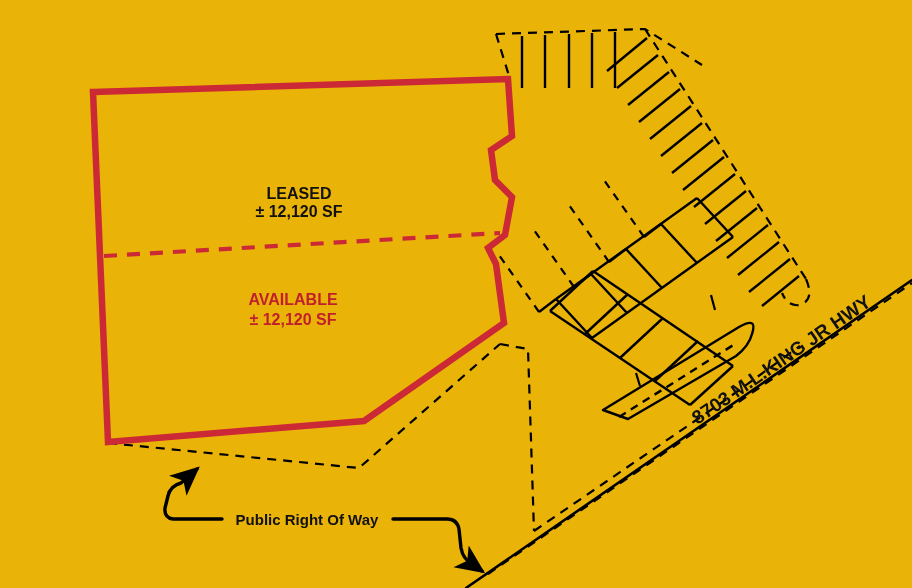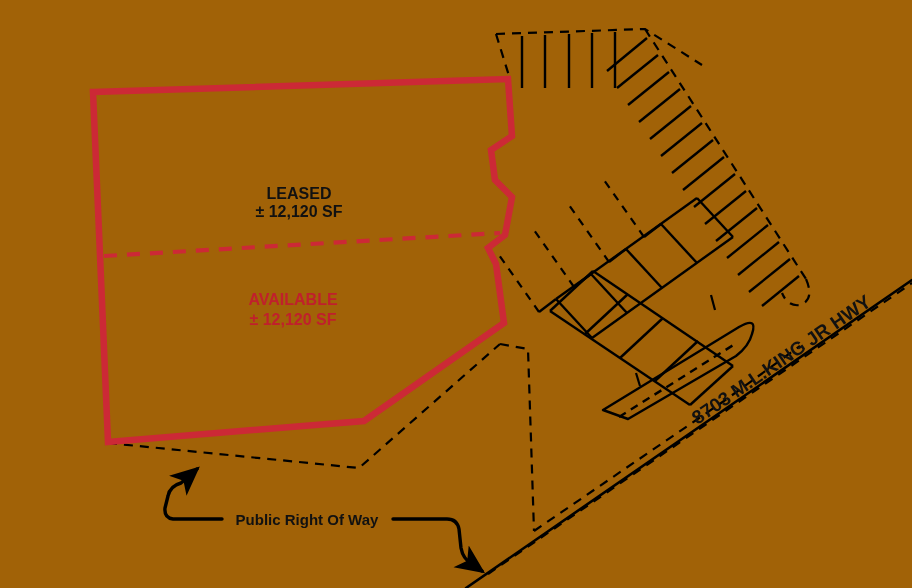--- a/index.html
+++ b/index.html
@@ -8,21 +8,21 @@
     padding: 0;
     background: #ffffff;
   }
   body {
     font-family: "Liberation Sans", sans-serif;
   }
   #plan-root {
     position: relative;
     width: 912px;
     height: 588px;
-    background: #a16207;
+    background: #eab308;
     overflow: hidden;
   }
   #plan-svg {
     position: absolute;
     top: 0;
     left: 0;
     width: 912px;
     height: 588px;
     display: block;
   }

